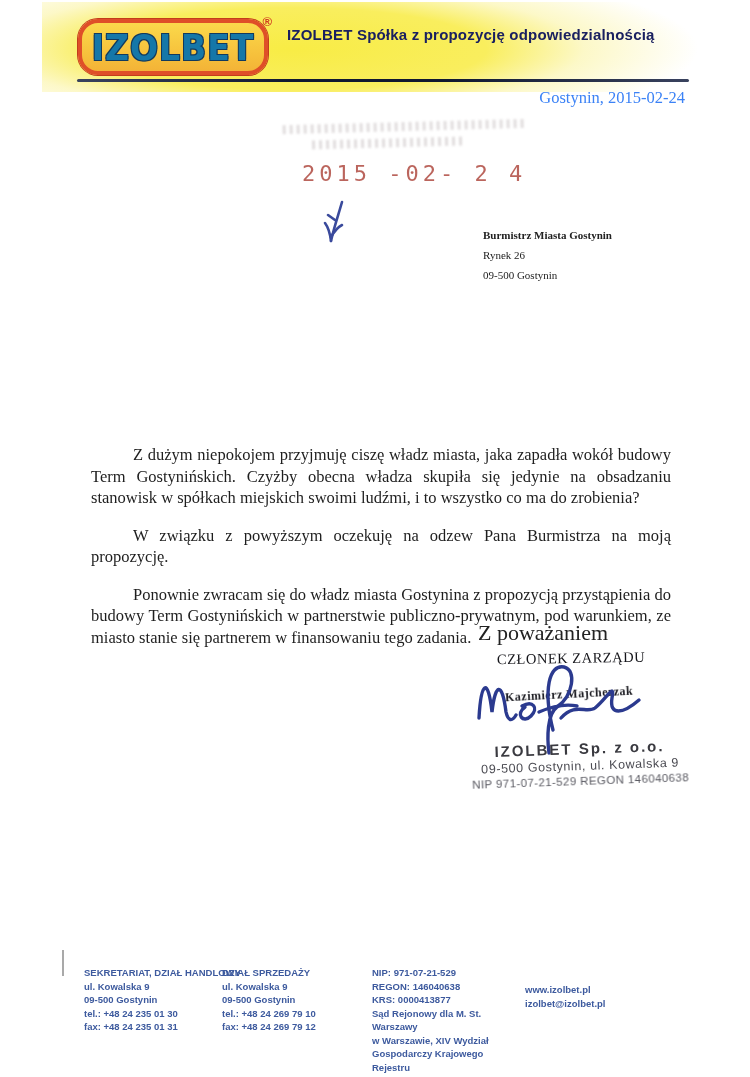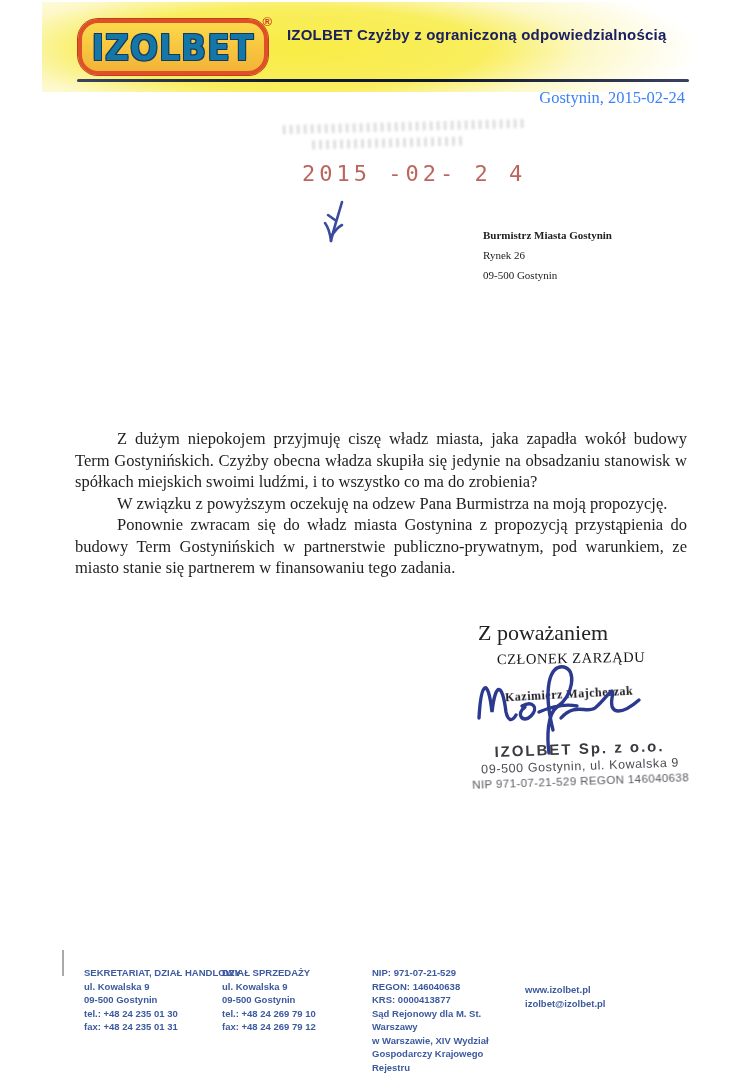--- a/index.html
+++ b/index.html
@@ -60,21 +60,21 @@
   }
   .check-mark{position:absolute;left:318px;top:197px;}
   
   .recipient{position:absolute;left:483px;top:225px;font-size:11px;line-height:20px;}
   .recipient .name{font-weight:bold;}
   
   .body-text{
     position:absolute;left:75px;top:428px;width:612px;
     font-size:16.5px;line-height:21.5px;text-align:justify;color:#1e1e1e;
   }
-  .body-text p{margin:0;text-indent:42px;}
+  .body-text p{margin:16px;text-indent:42px;}
   
   .closing{position:absolute;left:478px;top:620px;font-size:22px;}
   .signer-title{
     position:absolute;left:497px;top:650px;font-size:14.5px;letter-spacing:.5px;
     transform:rotate(-1deg);color:#15151a;
   }
   .signer-name{
     position:absolute;left:505px;top:687px;font-size:12px;font-weight:bold;
     transform:rotate(-3deg);color:#1c1c22;filter:blur(.3px);letter-spacing:.5px;
   }
@@ -102,21 +102,21 @@
 </head>
 <body>
 
 <div class="page">
 
   <div class="header-band"></div>
   <div class="logo">
     <span class="logo-text">IZOLBET</span>
     <span class="reg-mark">®</span>
   </div>
-  <div class="company-name">IZOLBET Czyżby z ograniczoną odpowiedzialnością</div>
+  <div class="company-name">IZOLBET Spółka z propozycję odpowiedzialnością</div>
   <div class="header-line"></div>
 
   <div class="date-line">Gostynin, 2015-02-24</div>
 
   <div class="faded-stamp">
     <div class="speck-row"></div>
     <div class="speck-row short"></div>
   </div>
   <div class="red-stamp">2015 -02- 2 4</div>
   <svg class="check-mark" width="38" height="52" viewBox="0 0 38 52">

